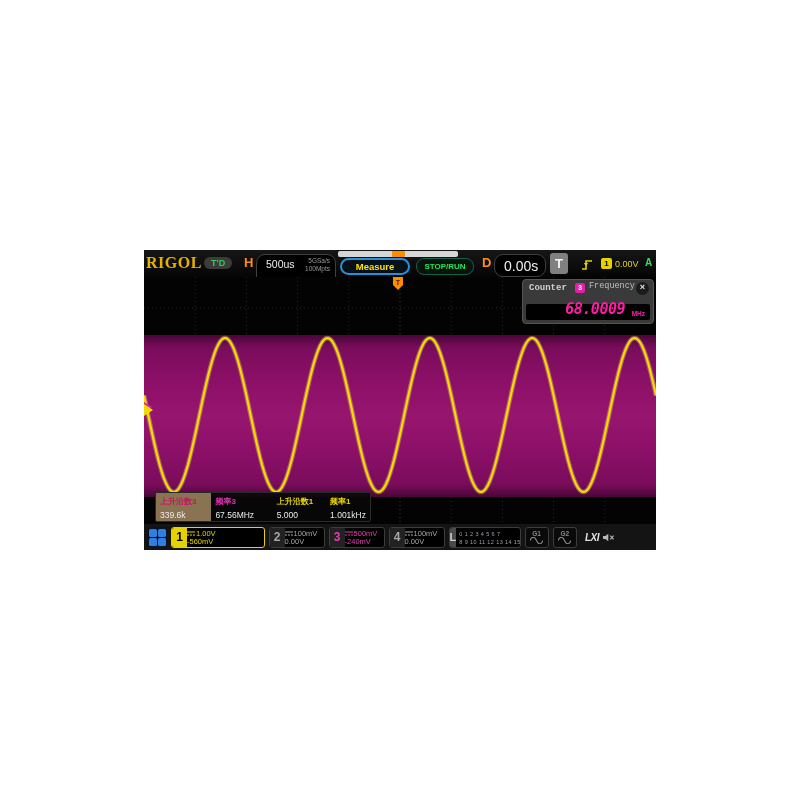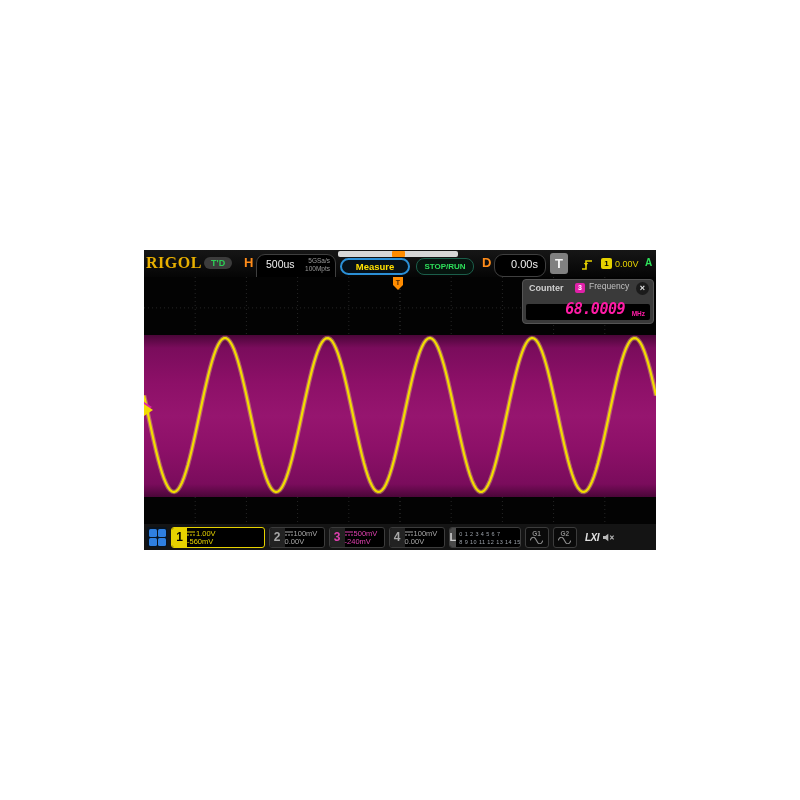--- a/index.html
+++ b/index.html
@@ -12,33 +12,33 @@
   .trigd { position:absolute; left:60px; top:7px; background:#3c3c3c; border-radius:8px; padding:1px 7px; color:#2ecc55; font-size:9px; font-weight:bold; }
   .h-label { position:absolute; left:100px; top:5px; color:#ff8c1a; font-weight:bold; font-size:13px; }
   .tb-box { position:absolute; left:112px; top:4px; width:80px; height:32px; background:#000; border:1px solid #3f3f3f; border-radius:9px; }
   .tb-val { position:absolute; left:9px; top:3px; color:#f0f0f0; font-size:10.5px; }
   .sr-block { position:absolute; right:5px; top:2px; text-align:right; color:#9a9a9a; font-size:6.5px; line-height:7.5px; }
   .membar { position:absolute; left:194px; top:1px; width:120px; height:6px; background:#d6d6d6; border-radius:2px; }
   .membar-marker { position:absolute; left:54px; top:0; width:13px; height:6px; background:#ff8c00; border-radius:1px; }
   .measure-btn { position:absolute; left:196px; top:8px; width:70px; height:17px; border:2px solid #2b8fd6; background:#061018; border-radius:9px; color:#ffe000; font-weight:bold; font-size:9.5px; text-align:center; line-height:13px; }
   .run-btn { position:absolute; left:272px; top:8px; width:58px; height:17px; border:1px solid #1b5e4a; background:#06140e; border-radius:8px; color:#2ee05a; font-weight:bold; font-size:8px; text-align:center; line-height:15px; }
   .d-label { position:absolute; left:338px; top:5px; color:#ff8c1a; font-weight:bold; font-size:13px; }
-  .delay-box { position:absolute; left:350px; top:4px; width:52px; height:23px; background:#000; border:1px solid #3f3f3f; border-radius:9px; color:#f0f0f0; font-size:11px; padding:3px 0 0 9px;text-align:center; }
+  .delay-box { position:absolute; left:350px; top:4px; width:52px; height:23px; background:#000; border:1px solid #3f3f3f; border-radius:9px; color:#f0f0f0; font-size:14px; padding:3px 0 0 9px; }
   .t-tab { position:absolute; left:406px; top:3px; width:18px; height:21px; background:#808080; border-radius:3px; color:#f5f5f5; font-weight:bold; font-size:13px; text-align:center; line-height:21px; }
   .slope-icon { position:absolute; left:437px; top:7px; }
   .src-box { position:absolute; left:457px; top:8px; width:11px; height:11px; background:#e6d200; border-radius:2px; color:#000; font-size:8px; font-weight:bold; text-align:center; line-height:11px; }
   .tlevel { position:absolute; left:471px; top:9px; color:#e6d200; font-size:9px; }
   .tmode { position:absolute; left:501px; top:7px; color:#2ee05a; font-weight:bold; font-size:10px; }
 
   
   .display { position:absolute; left:0; top:27px; width:512px; height:247px; background:#030303; }
 
   
   .counter { position:absolute; left:378px; top:2px; width:132px; height:45px; background:#3a3a3a; border:1px solid #555; border-radius:4px; }
-  .counter-head { position:relative; height:16px; }
+  .counter-head { position:relative; height:16px;font-family:Liberation Mono, monospace; }
   .counter-title { position:absolute; left:6px; top:3px; color:#d0d0d0; font-weight:bold; font-size:9px; }
   .counter-ch { position:absolute; left:52px; top:3px; width:10px; height:10px; background:#e020a8; border-radius:2px; color:#fff; font-size:7px; font-weight:bold; text-align:center; line-height:10px; }
   .counter-mode { position:absolute; left:66px; top:1px; color:#c0c0c0; font-size:8.5px; }
   .counter-close { position:absolute; right:4px; top:2px; width:13px; height:13px; background:#1b1b1b; border-radius:7px; color:#e8e8e8; font-size:9px; font-weight:bold; text-align:center; line-height:13px; }
   .counter-body { position:absolute; left:3px; right:3px; bottom:3px; height:16px; background:#000; border-radius:2px; }
   .counter-val { position:absolute; right:25px; bottom:2px; color:#ff1ca6; font-family:"DejaVu Sans Mono", monospace; font-style:italic; font-weight:bold; font-size:15px; letter-spacing:-0.5px; }
   .counter-unit { position:absolute; right:5px; bottom:3px; color:#ff1ca6; font-size:6.5px; font-weight:bold; }
 
   
   .meas-panel { position:absolute; left:11px; top:215px; width:216px; height:30px; background:rgba(8,8,8,0.88); border:1px solid #2a2a2a; border-radius:2px; display:flex; }
@@ -157,20 +157,38 @@
         <span class="counter-mode">Frequency</span>
         <span class="counter-close">×</span>
       </div>
       <div class="counter-body">
         <span class="counter-val">68.0009</span>
         <span class="counter-unit">MHz</span>
       </div>
     </div>
 
     
+    <div class="meas-panel">
+      <div class="meas-cell selected" style="width:56px">
+        <div class="meas-label mc-ch3sel">上升沿数3</div>
+        <div class="meas-value">339.6k</div>
+      </div>
+      <div class="meas-cell" style="width:62px">
+        <div class="meas-label mc-ch3">频率3</div>
+        <div class="meas-value">67.56MHz</div>
+      </div>
+      <div class="meas-cell" style="width:54px">
+        <div class="meas-label mc-ch1">上升沿数1</div>
+        <div class="meas-value">5.000</div>
+      </div>
+      <div class="meas-cell" style="width:44px">
+        <div class="meas-label mc-ch1">频率1</div>
+        <div class="meas-value">1.001kHz</div>
+      </div>
+    </div>
   </div>
 
   <div class="bottombar">
     <div class="apps-icon">
         <span></span>
         <span></span>
         <span></span>
         <span></span>
       </div>
 

